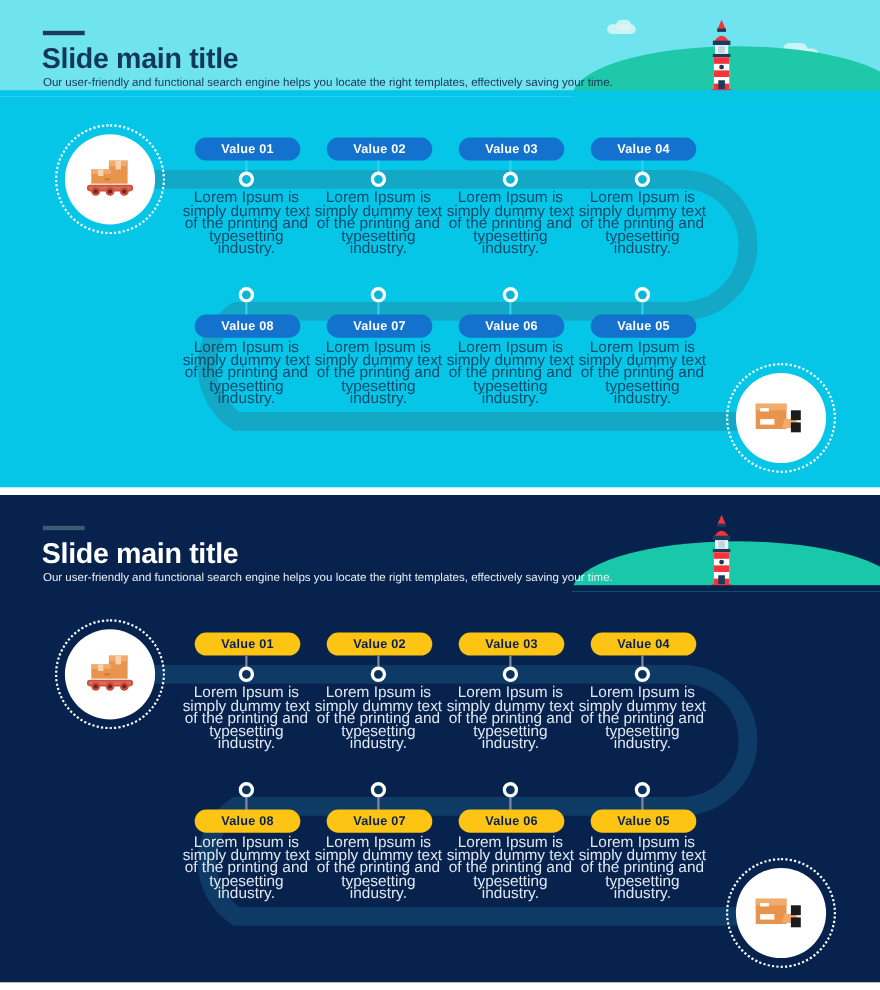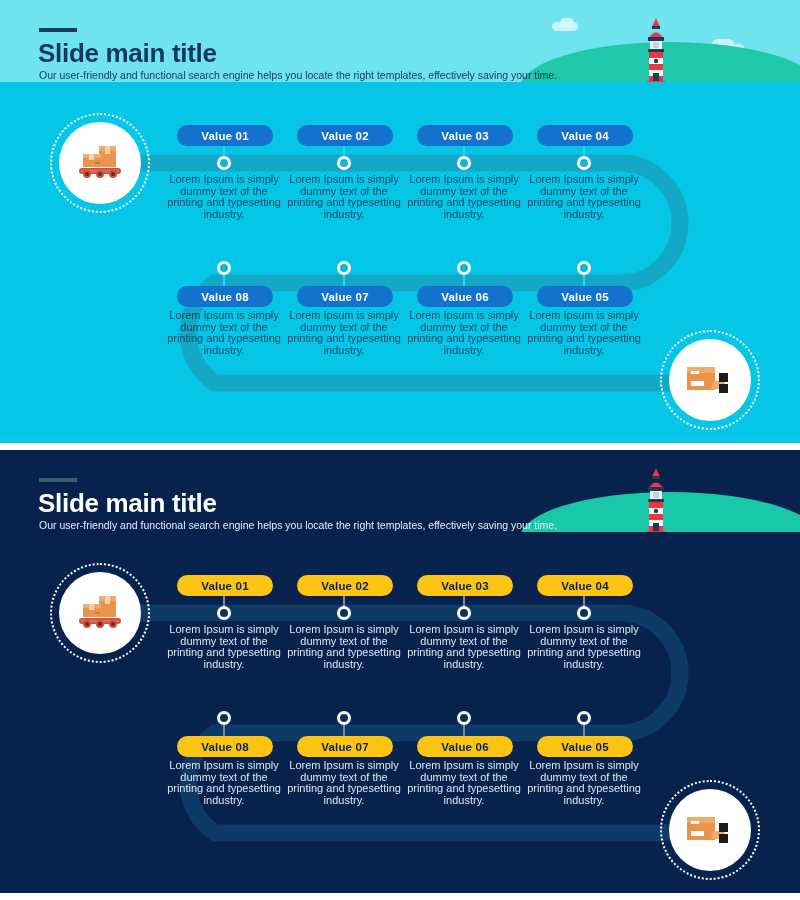--- a/index.html
+++ b/index.html
@@ -67,21 +67,21 @@
 
   .node{
     position:absolute;width:14px;height:14px;border-radius:50%;
     border:3px solid #ffffff;box-sizing:border-box;
   }
   .light .node{background:#0cb6d8;}
   .dark  .node{background:#0b3257;}
 
   .desc{
     position:absolute;width:120px;text-align:center;
-    font-size:11px;line-height:11.5px;
+    font-size:14px;line-height:11.5px;
   }
   .light .desc{color:#12496b;}
   .dark  .desc{color:#dfe7f1;}
 
   
   .icon-circle{
     position:absolute;width:82px;height:82px;border-radius:50%;
     background:#ffffff;display:flex;align-items:center;justify-content:center;
     box-sizing:border-box;
   }

